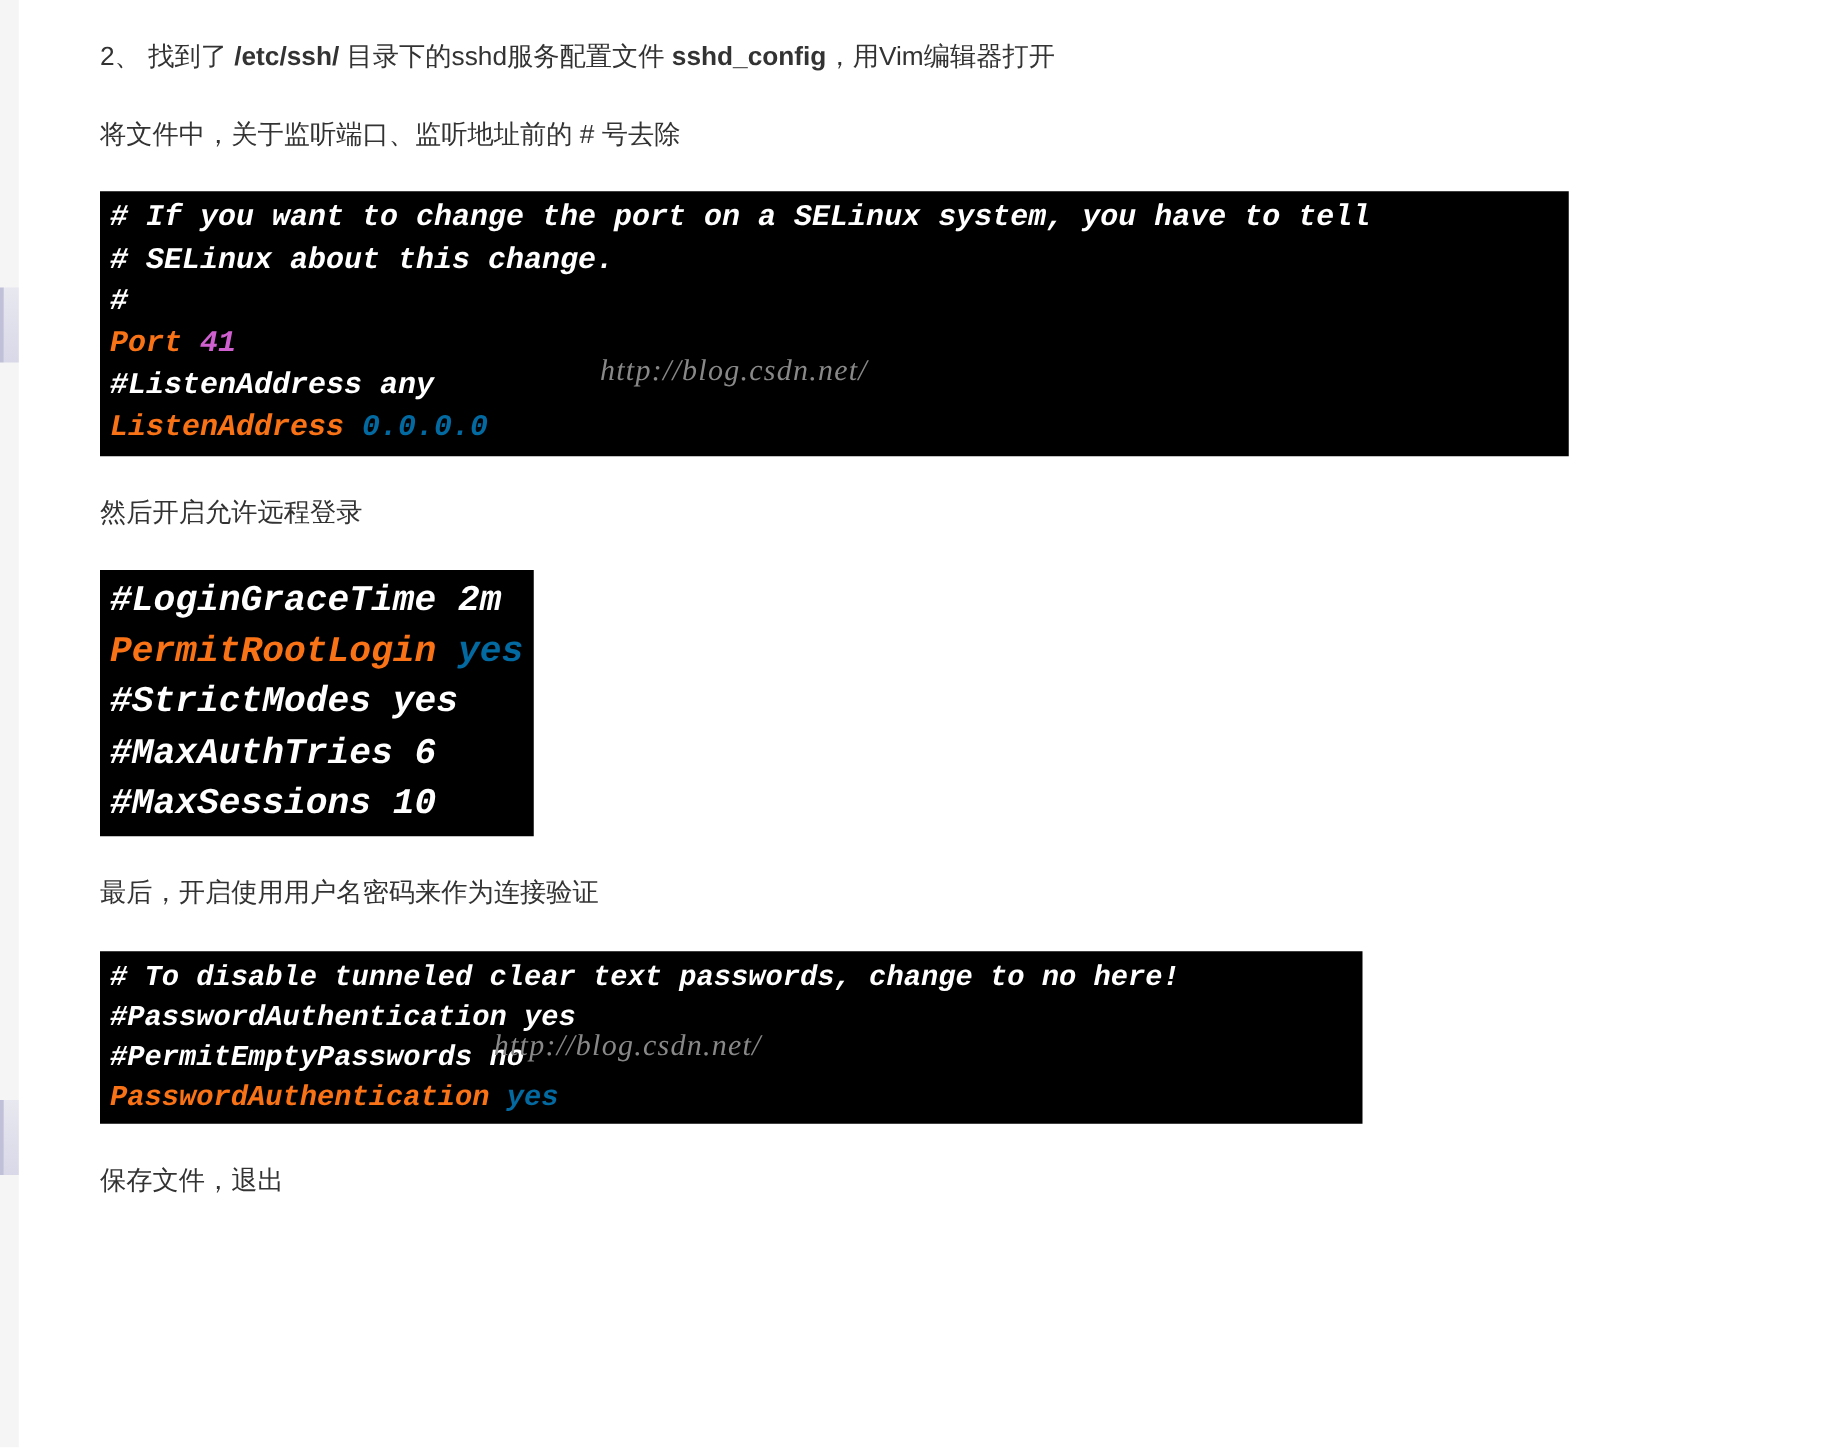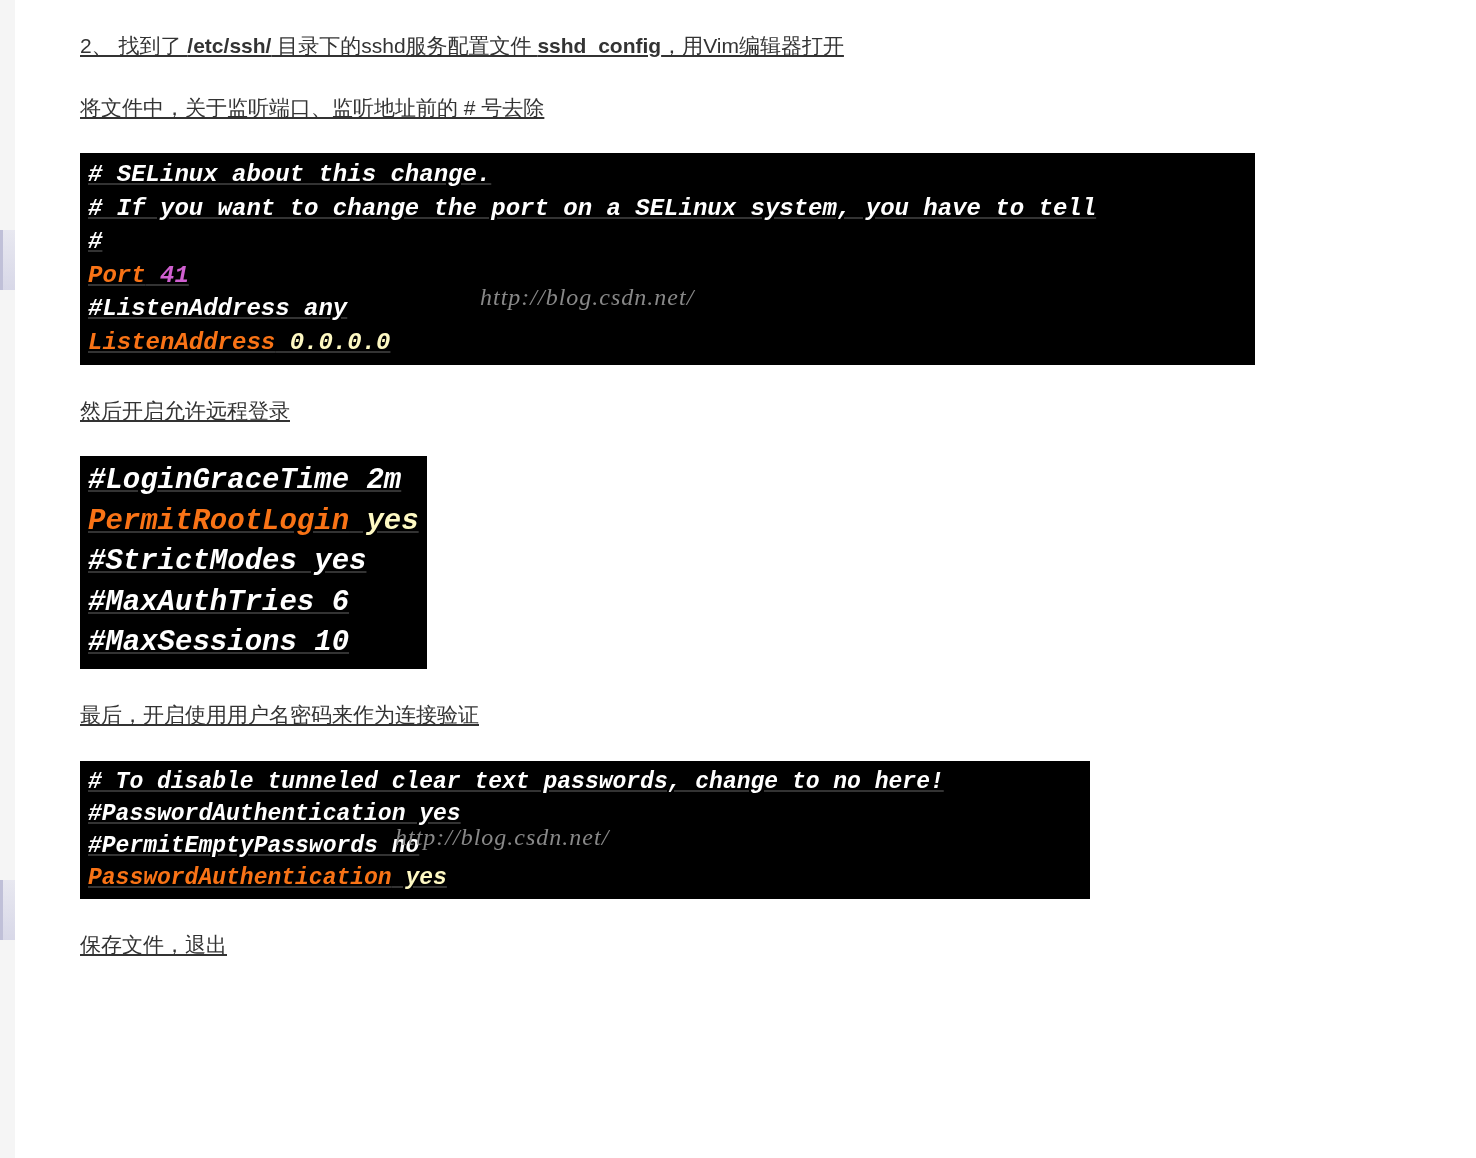--- a/index.html
+++ b/index.html
@@ -28,21 +28,20 @@
       border-left: 3px solid #c0c0d8;
     }
     .marker1 { top: 230px; }
     .marker2 { top: 880px; }
     .content {
       flex: 1;
       padding: 30px 60px 30px 65px;
       font-size: 21px;
       line-height: 1.5;
       color: #333;
-      text-decoration: underline;
     }
     .para {
       margin-bottom: 30px;
     }
     .bold {
       font-weight: bold;
     }
     .terminal {
       background: #000;
       font-family: "Courier New", monospace;
@@ -61,21 +60,21 @@
     }
     .terminal-medium {
       font-size: 29px;
     }
     .terminal-medium2 {
       font-size: 23px;
       width: 1010px;
     }
     .t-white { color: #fff; }
     .t-yellow { color: #f97316; }
-    .t-cyan { color: #fef9c3; }
+    .t-cyan { color: #0369a1; }
     .t-purple { color: #d060d0; }
     .t-watermark {
       position: absolute;
       color: #888;
       font-family: Georgia, serif;
       font-style: italic;
       font-weight: normal;
       font-size: 24px;
       letter-spacing: 1px;
       pointer-events: none;
@@ -94,22 +93,22 @@
 <div class="content">
 
   <p class="para">
     <span>2、  找到了  </span><span class="bold">/etc/ssh/</span><span>  目录下的sshd服务配置文件 </span><span class="bold">sshd_config</span><span>，用Vim编辑器打开</span>
   </p>
 
   <p class="para">将文件中，关于监听端口、监听地址前的 # 号去除</p>
 
   <div class="terminal terminal-wide" id="term1">
     <div class="t-watermark wm1">http://blog.csdn.net/</div>
-  <div><span class="t-white"># SELinux about this change.</span></div>
-      <div><span class="t-white"># If you want to change the port on a SELinux system, you have to tell</span></div>
+  <div><span class="t-white"># If you want to change the port on a SELinux system, you have to tell</span></div>
+      <div><span class="t-white"># SELinux about this change.</span></div>
       <div><span class="t-white">#</span></div>
       <div><span class="t-yellow">Port</span><span class="t-purple"> 41</span></div>
       <div><span class="t-white">#ListenAddress any</span></div>
       <div><span class="t-yellow">ListenAddress</span><span class="t-cyan"> 0.0.0.0</span></div>
     </div>
 
   <p class="para">然后开启允许远程登录</p>
 
   <div class="terminal terminal-medium" id="term2">
       <div><span class="t-white">#LoginGraceTime 2m</span></div>

